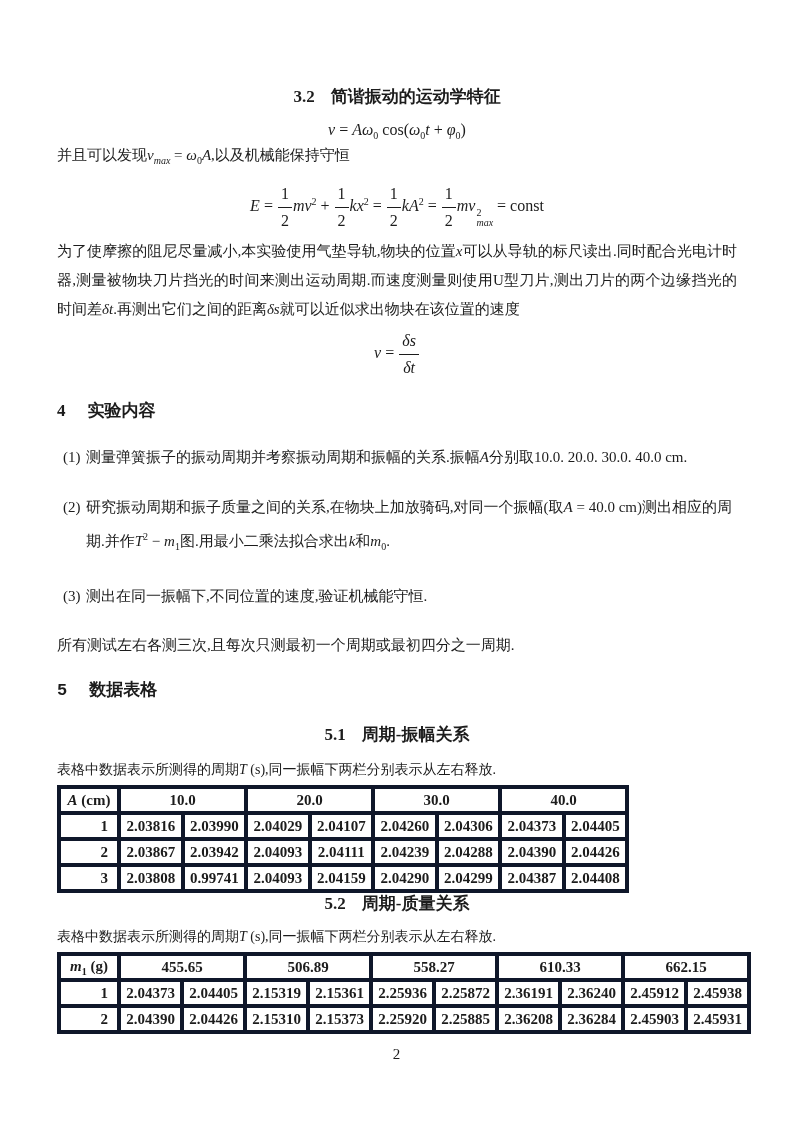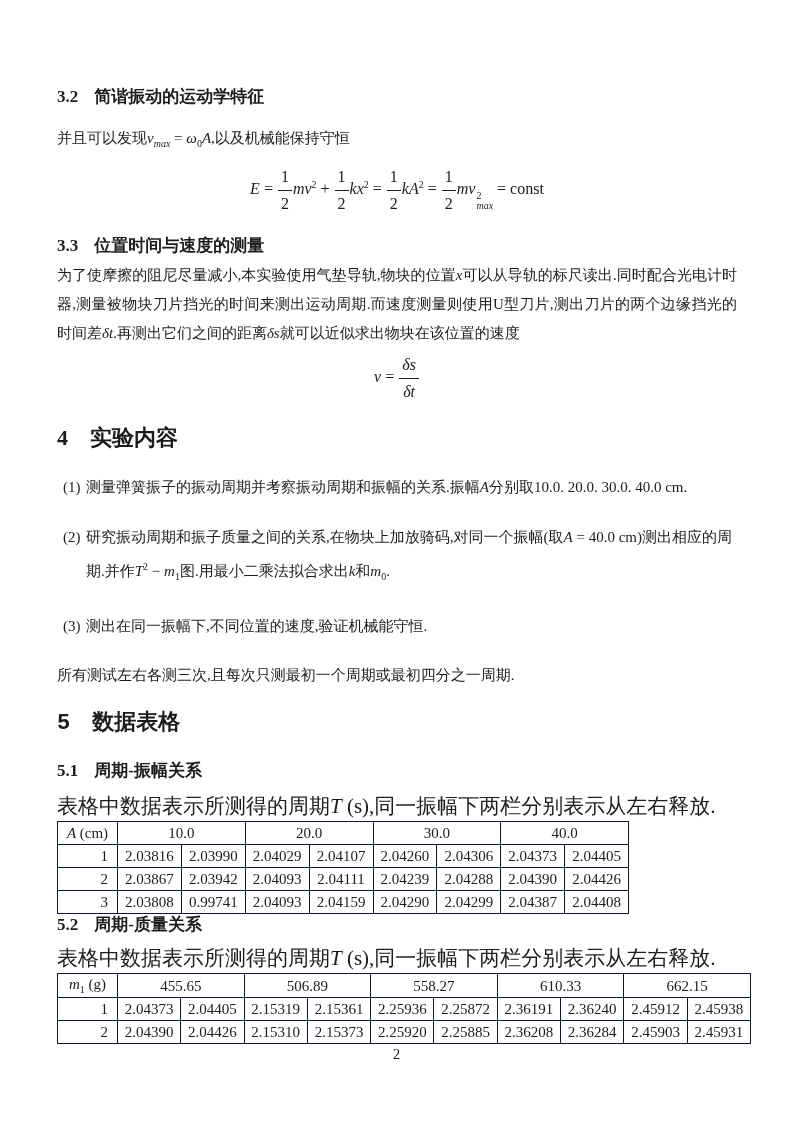--- a/index.html
+++ b/index.html
@@ -4,29 +4,29 @@
 <style>
   html,body{margin:0;padding:0;}
   body{
     width:793px;height:1122px;background:#ffffff;color:#1c1c1c;
     font-family:"Liberation Serif","DejaVu Serif",serif;
     position:relative;overflow:hidden;
   }
   .content{padding:86px 56px 0 57px;}
 
   
-  .h-sec{font-weight:bold;font-size:22px;line-height:1.25;margin-top:22px;}
+  .h-sec{font-weight:bold;font-size:17px;line-height:1.25;margin-top:22px;}
   .h-sec .h-num{margin-right:22px;}
-  .h-sub{font-weight:bold;font-size:17px;line-height:1.3;}
+  .h-sub{font-weight:bold;font-size:17px;line-height:1.3;text-align:center;}
   .h-sub .h-num{margin-right:16px;}
 
   
   .para{font-size:15px;line-height:22px;margin-top:16px;}
   .para.multiline{line-height:29px;text-align:justify;margin-top:4px;}
-  .caption{font-size:21px;line-height:20px;margin-top:14px;}
+  .caption{font-size:14px;line-height:20px;margin-top:14px;}
 
   
   .formula{font-size:16px;text-align:center;margin-top:10px;line-height:1.5;}
   .formula.tall{margin-top:10px;}
   .seg-i{font-style:italic;}
   sub,sup{font-size:10px;}
   .subi{font-style:italic;}
   .frac{display:inline-block;text-align:center;vertical-align:middle;padding:0 1px;}
   .frac .num{display:block;border-bottom:1px solid currentColor;padding:0 3px 1px 3px;}
   .frac .den{display:block;padding:1px 3px 0 3px;}
@@ -35,49 +35,47 @@
   .supsub .ss-sub{font-style:italic;}
 
   
   .enum{margin-top:12px;}
   .enum-item{position:relative;font-size:15px;line-height:29px;margin-top:21px;padding-left:29px;}
   .enum-label{position:absolute;left:6px;top:0;}
 
   
   table.dtable{border-collapse:collapse;table-layout:fixed;margin-top:5px;}
   table.dtable th,table.dtable td{
-    border:1px solid #0f172a;font-weight:normal;font-size:15px;
+    border:4px solid #0f172a;font-weight:bold;font-size:15px;
     text-align:center;height:22px;padding:0 2px;line-height:1.35;
     overflow:hidden;white-space:nowrap;
   }
   table.dtable .row-label{text-align:right;padding-right:9px;}
 
   .pageno{position:absolute;left:0;right:0;top:1046px;text-align:center;font-size:15px;}
 </style>
 </head>
 <body>
 
 <div class="content">
 
   <div class="h-sub">
     <span class="h-num">3.2</span><span class="h-title">简谐振动的运动学特征</span>
   </div>
 
 
-
-  <div class="para" style="margin-top:19px;"><span class="seg-t">并且可以发现</span><span class="seg-i">v</span><sub class="subi">max</sub><span class="seg-t"> = </span><span class="seg-i">ω</span><sub>0</sub><span class="seg-i">A</span><span class="seg-t">,以及机械能保持守恒</span></div>
+  <div class="formula"><span class="seg-i">v</span><span class="seg-t"> = </span><span class="seg-i">Aω</span><sub>0</sub><span class="seg-t"> cos(</span><span class="seg-i">ω</span><sub>0</sub><span class="seg-i">t</span><span class="seg-t"> + </span><span class="seg-i">φ</span><sub>0</sub><span class="seg-t">)</span></div>
+
+  <div class="para" style="margin-top:1px;"><span class="seg-t">并且可以发现</span><span class="seg-i">v</span><sub class="subi">max</sub><span class="seg-t"> = </span><span class="seg-i">ω</span><sub>0</sub><span class="seg-i">A</span><span class="seg-t">,以及机械能保持守恒</span></div>
 
   <div class="formula tall"><span class="seg-i">E</span><span class="seg-t"> = </span><span class="frac"><span class="num"><span class="seg-t">1</span></span><span class="den"><span class="seg-t">2</span></span></span><span class="seg-i">mv</span><sup>2</sup><span class="seg-t"> + </span><span class="frac"><span class="num"><span class="seg-t">1</span></span><span class="den"><span class="seg-t">2</span></span></span><span class="seg-i">kx</span><sup>2</sup><span class="seg-t"> = </span><span class="frac"><span class="num"><span class="seg-t">1</span></span><span class="den"><span class="seg-t">2</span></span></span><span class="seg-i">kA</span><sup>2</sup><span class="seg-t"> = </span><span class="frac"><span class="num"><span class="seg-t">1</span></span><span class="den"><span class="seg-t">2</span></span></span><span class="seg-i">mv</span><span class="supsub">
         <span class="ss-sup">2</span>
         <span class="ss-sub">max</span>
       </span><span class="seg-t"> = const</span></div>
 
-  <div class="h-sub" style="margin-top:19px;">
-    <span class="h-num">3.3</span><span class="h-title">位置时间与速度的测量</span>
-  </div>
 
   <div class="para multiline"><span class="seg-t">为了使摩擦的阻尼尽量减小,本实验使用气垫导轨,物块的位置</span><span class="seg-i">x</span><span class="seg-t">可以从导轨的标尺读出.同时配合光电计时器,测量被物块刀片挡光的时间来测出运动周期.而速度测量则使用U型刀片,测出刀片的两个边缘挡光的时间差</span><span class="seg-i">δt</span><span class="seg-t">.再测出它们之间的距离</span><span class="seg-i">δs</span><span class="seg-t">就可以近似求出物块在该位置的速度</span></div>
 
   <div class="formula tall" style="margin-top:5px;"><span class="seg-i">v</span><span class="seg-t"> = </span><span class="frac"><span class="num"><span class="seg-i">δs</span></span><span class="den"><span class="seg-i">δt</span></span></span></div>
 
   <div class="h-sec" style="margin-top:20px;">
     <span class="h-num">4</span><span class="h-title">实验内容</span>
   </div>
 
   <div class="enum" id="enum-list">

